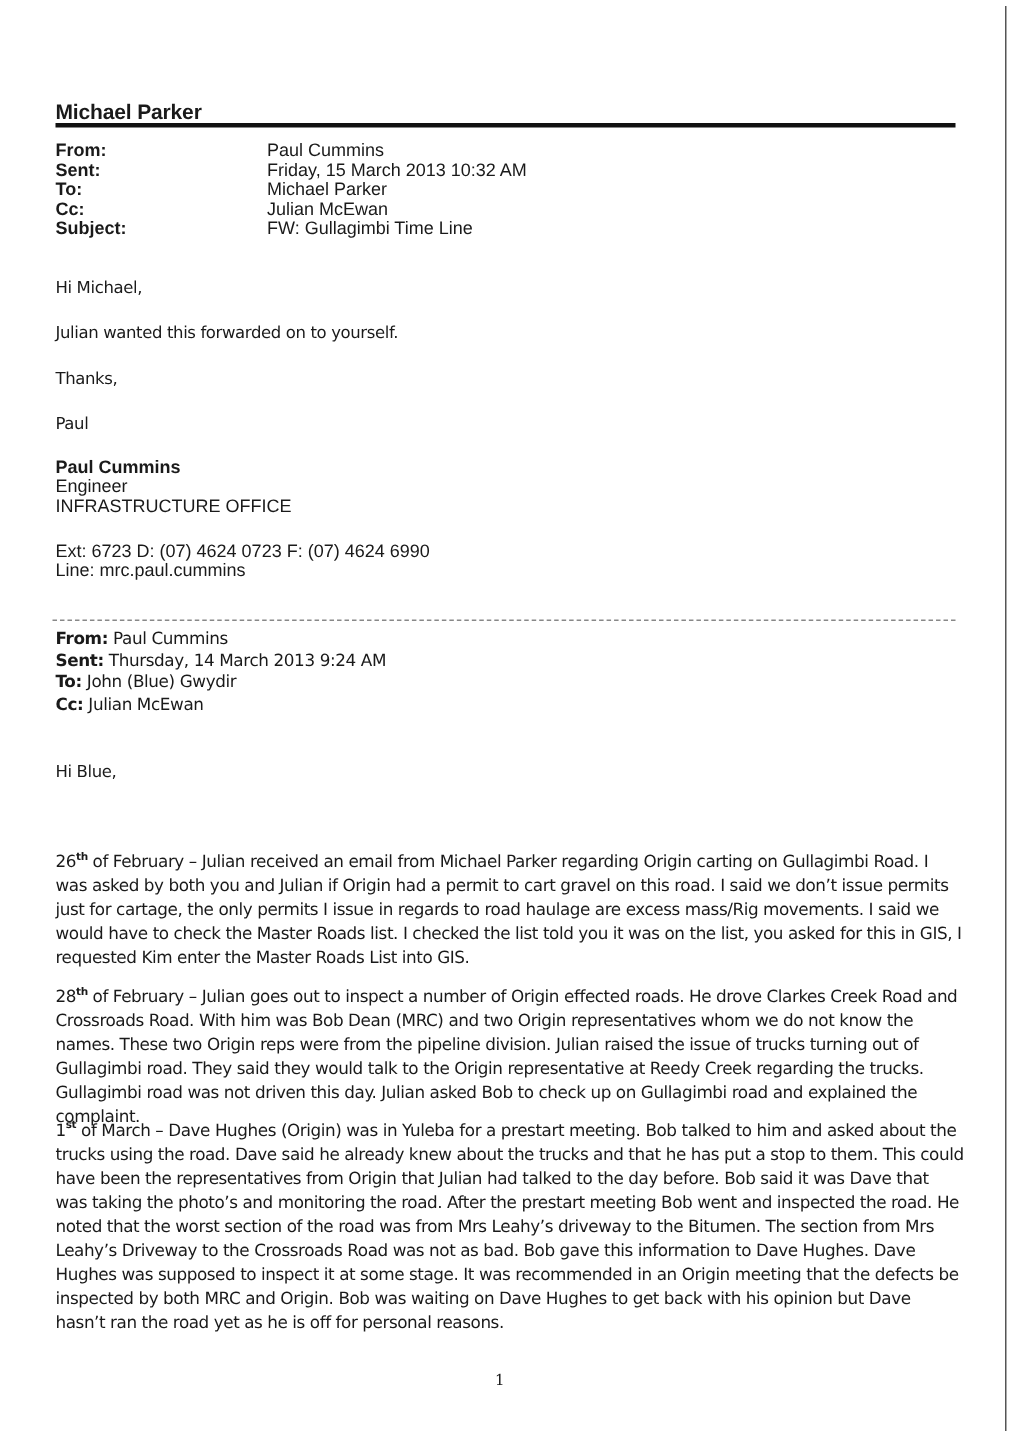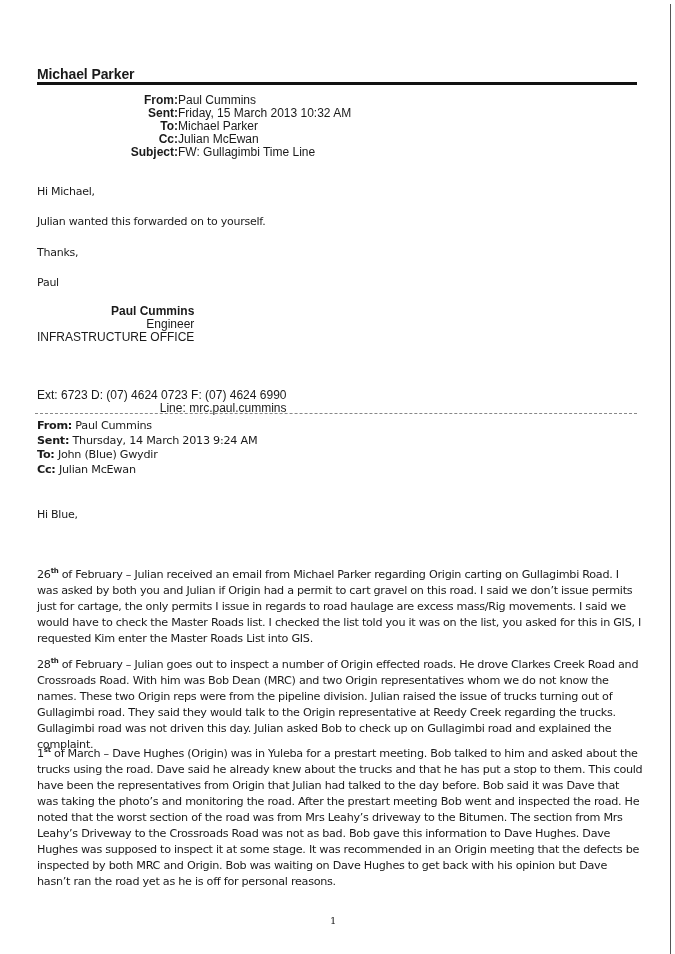--- a/index.html
+++ b/index.html
@@ -1,34 +1,34 @@
 <!DOCTYPE html>
 <html><head>
 <meta charset="utf-8">
 <style>
   html, body { margin: 0; padding: 0; background: #ffffff; }
   body { width: 675px; height: 954px; position: relative; overflow: hidden; color: #1a1a1a; }
   .page { position: absolute; left: 0; top: 0; width: 675px; height: 954px; }
   .right-edge { position: absolute; left: 670px; top: 4px; width: 1px; height: 950px; background: #555; }
-  .sans { font-family: "Liberation Sans", sans-serif; text-align: right; }
+  .sans { font-family: "Liberation Sans", sans-serif; }
   .body-font { font-family: "DejaVu Sans", sans-serif; }
 
   .owner { position: absolute; left: 37px; top: 66px; font-size: 14px; font-weight: bold; letter-spacing: -0.1px; }
   .owner-rule { position: absolute; left: 37px; top: 82px; width: 600px; height: 3px; background: #111; }
 
   .hdr { position: absolute; left: 37px; top: 94px; font-size: 12px; line-height: 13px; }
   .hdr-row { display: flex; }
   .hdr-label { width: 141px; font-weight: bold; }
   .hdr-value { }
 
   .p { position: absolute; left: 37px; font-size: 11px; line-height: 15.5px; letter-spacing: -0.25px; }
 
   .sig { position: absolute; left: 37px; top: 305px; font-size: 12px; line-height: 13px; }
   .sig .name { font-weight: bold; }
-  .contact { position: absolute; left: 37px; top: 361px; font-size: 12px; line-height: 13px; margin-top: 28px; }
+  .contact { position: absolute; left: 37px; top: 361px; font-size: 12px; line-height: 13px; }
 
   .dotted { position: absolute; left: 35px; top: 413px; width: 602px; border-top: 1px dashed #888; }
 
   .fwd { position: absolute; left: 37px; top: 419px; font-size: 11.2px; line-height: 14.5px; letter-spacing: -0.25px; }
   .fwd b { font-weight: bold; }
 
   .para { position: absolute; left: 37px; width: 606px; font-size: 11.2px; line-height: 16px; letter-spacing: -0.28px; text-align: left; }
   sup { font-size: 7px; line-height: 0; vertical-align: super; font-weight: bold; }
 
   .pagenum { position: absolute; left: 330px; top: 915px; font-family: "DejaVu Serif", serif; font-size: 10px; }

